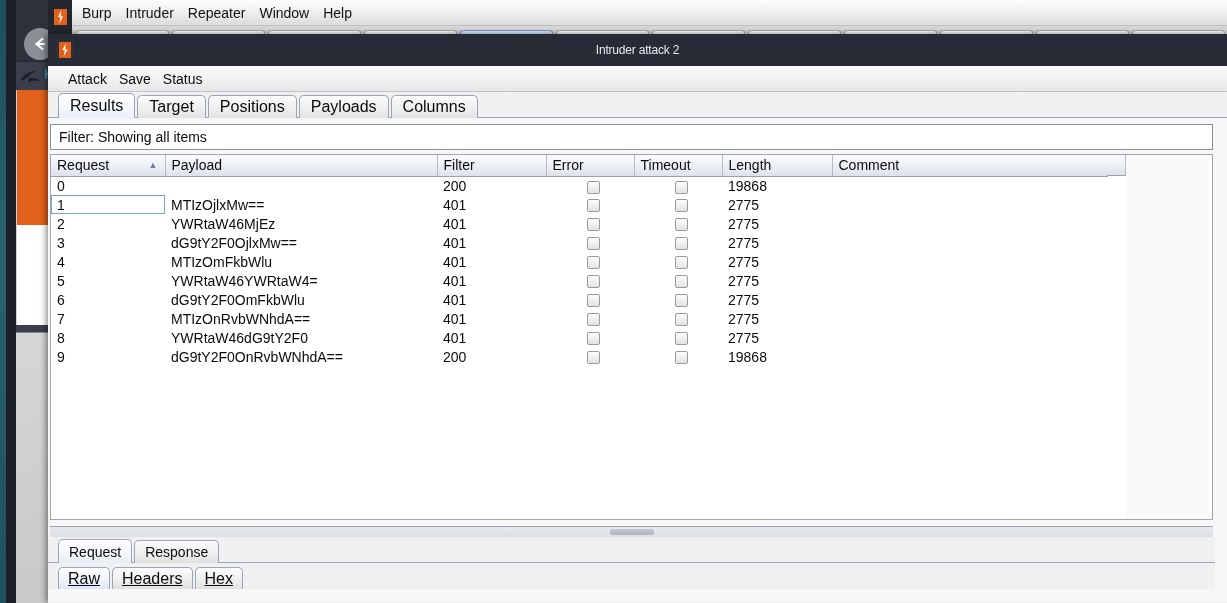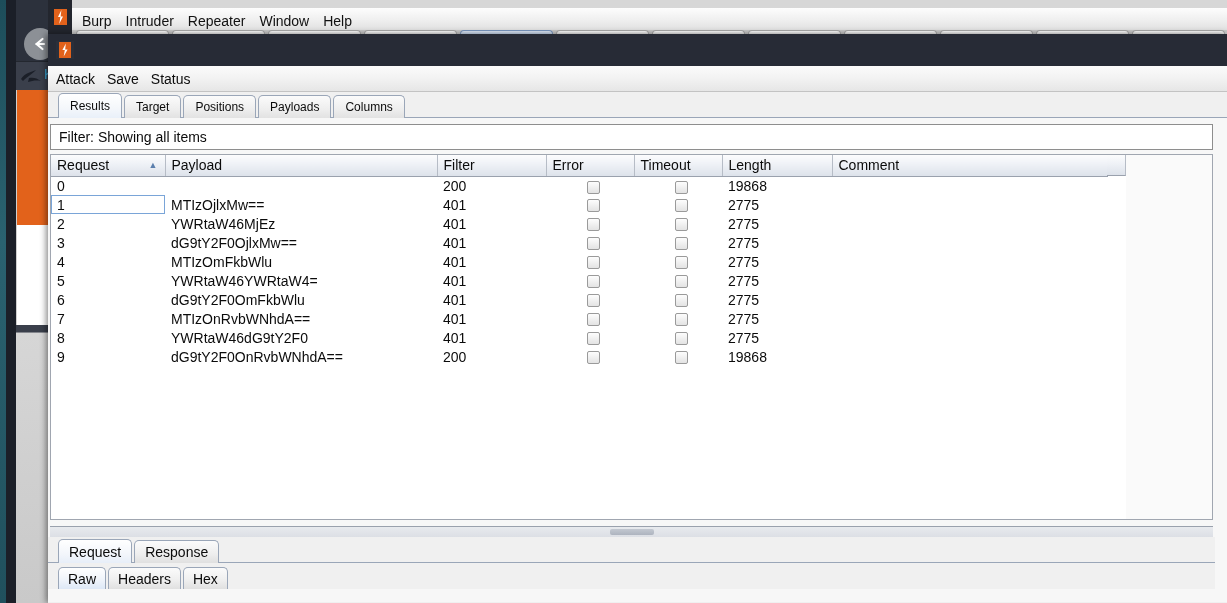--- a/index.html
+++ b/index.html
@@ -78,21 +78,21 @@
   #burp-bg-window {
     position: absolute; left: 48px; top: 0; width: 1179px; height: 34px;
     background: #d7d7d7;
   }
   #burp-bg-icon {
     position: absolute; left: 0px; top: 0px; width: 24px; height: 34px;
     background: #23262e;
     display:flex; align-items:center; justify-content:center;
   }
   #burp-bg-menubar {
-    position: absolute; left: 24px; top: 8px; right: 0; height: 26px;
+    position: absolute; left: 24px; top: 0px; right: 0; height: 26px;
     background: linear-gradient(180deg,#fdfdfd 0%,#f0f0f0 45%,#dcdcdc 100%);
     border-bottom: 1px solid #bfbfbf;
     display: flex; align-items: center; padding-left: 10px; gap: 14px;
   }
   #burp-bg-menubar .mi {
     font-size: 14px; color: #111;
   }
   #burp-bg-tabstrip {
     position: absolute; left: 24px; top: 30px; right: 0; height: 4px;
     background: #c9c9c9;
@@ -131,38 +131,38 @@
   #titlebar-title {
     position: absolute; left: 0; right: 0; text-align: center;
     color: #e9e9ec; font-size: 12px; letter-spacing: -0.2px;
   }
 
   
   #win-menubar {
     height: 26px;
     background: linear-gradient(180deg,#fbfbfb 0%,#f2f2f2 50%,#e6e6e6 100%);
     border-bottom: 1px solid #c3c3c3;
-    display: flex; align-items: center; padding-left: 8px; gap: 12px;
+    display: flex; align-items: center; padding-left: 20px; gap: 12px;
   }
   #win-menubar .mi { font-size: 14px; color: #0b0b0b; cursor: default; }
 
   
   #main-tabs {
     position: relative;
     height: 26px;
     background: #f0f0f0;
     padding-left: 10px;
     display: flex; align-items: flex-end; gap: 2px;
     border-bottom: 1px solid #9aa6b8;
   }
   #main-tabs .tab {
     height: 23px;
     padding: 0 11px;
     display: flex; align-items: center;
-    font-size: 12px; color: #0b0b0b;
+    font-size: 16px; color: #0b0b0b;
     background: linear-gradient(180deg,#fbfbfb 0%,#eeeeee 60%,#e2e2e2 100%);
     border: 1px solid #9aa6b8;
     border-bottom: none;
     border-radius: 5px 5px 0 0;
     position: relative; top: 1px;
   }
   #main-tabs .tab.active {
     background: linear-gradient(180deg,#ffffff 0%,#f4f7fb 60%,#e9f0f9 100%);
     height: 25px;
     z-index: 3;
@@ -292,24 +292,25 @@
     height: 24px;
   }
   #view-tabs {
     height: 26px; padding-left: 10px; padding-top: 4px;
     display: flex; align-items: flex-start; gap: 2px;
     background: #f0f0f0;
   }
   #view-tabs .tab {
     height: 22px; padding: 0 9px;
     display: flex; align-items: center;
-    font-size: 14px; color: #0b0b0b;
+    font-size: 16px; color: #0b0b0b;
     background: linear-gradient(180deg,#fbfbfb 0%,#eeeeee 60%,#e0e0e0 100%);
     border: 1px solid #9aa6b8; border-bottom: none;
     border-radius: 5px 5px 0 0;
+    text-decoration: underline;
   }
   #view-tabs .tab.active {
     background: linear-gradient(180deg,#ffffff 0%,#eef3fa 60%,#dde8f6 100%);
   }
 </style>
 </head>
 <body>
 
 <div id="desktop">
   <div id="desktop-stripe-teal"></div>
@@ -372,20 +373,21 @@
 
 <div id="intruder-window">
 
   <div id="titlebar">
     <div id="titlebar-icon">
       <svg width="12" height="16" viewBox="0 0 12 16" aria-hidden="true">
         <rect x="0" y="0" width="12" height="16" fill="#e2621b"></rect>
         <path d="M6.8 1.5 L3.4 8 H5.8 L4.7 14.5 L8.6 7.6 H6.2 Z" fill="#ffffff"></path>
       </svg>
     </div>
+    <div id="titlebar-title">Intruder attack 2</div>
   </div>
 
   <div id="win-menubar">
     <span class="mi">Attack</span>
     <span class="mi">Save</span>
     <span class="mi">Status</span>
   </div>
 
   <div id="main-tabs">
     <div class="tab active">Results</div>

